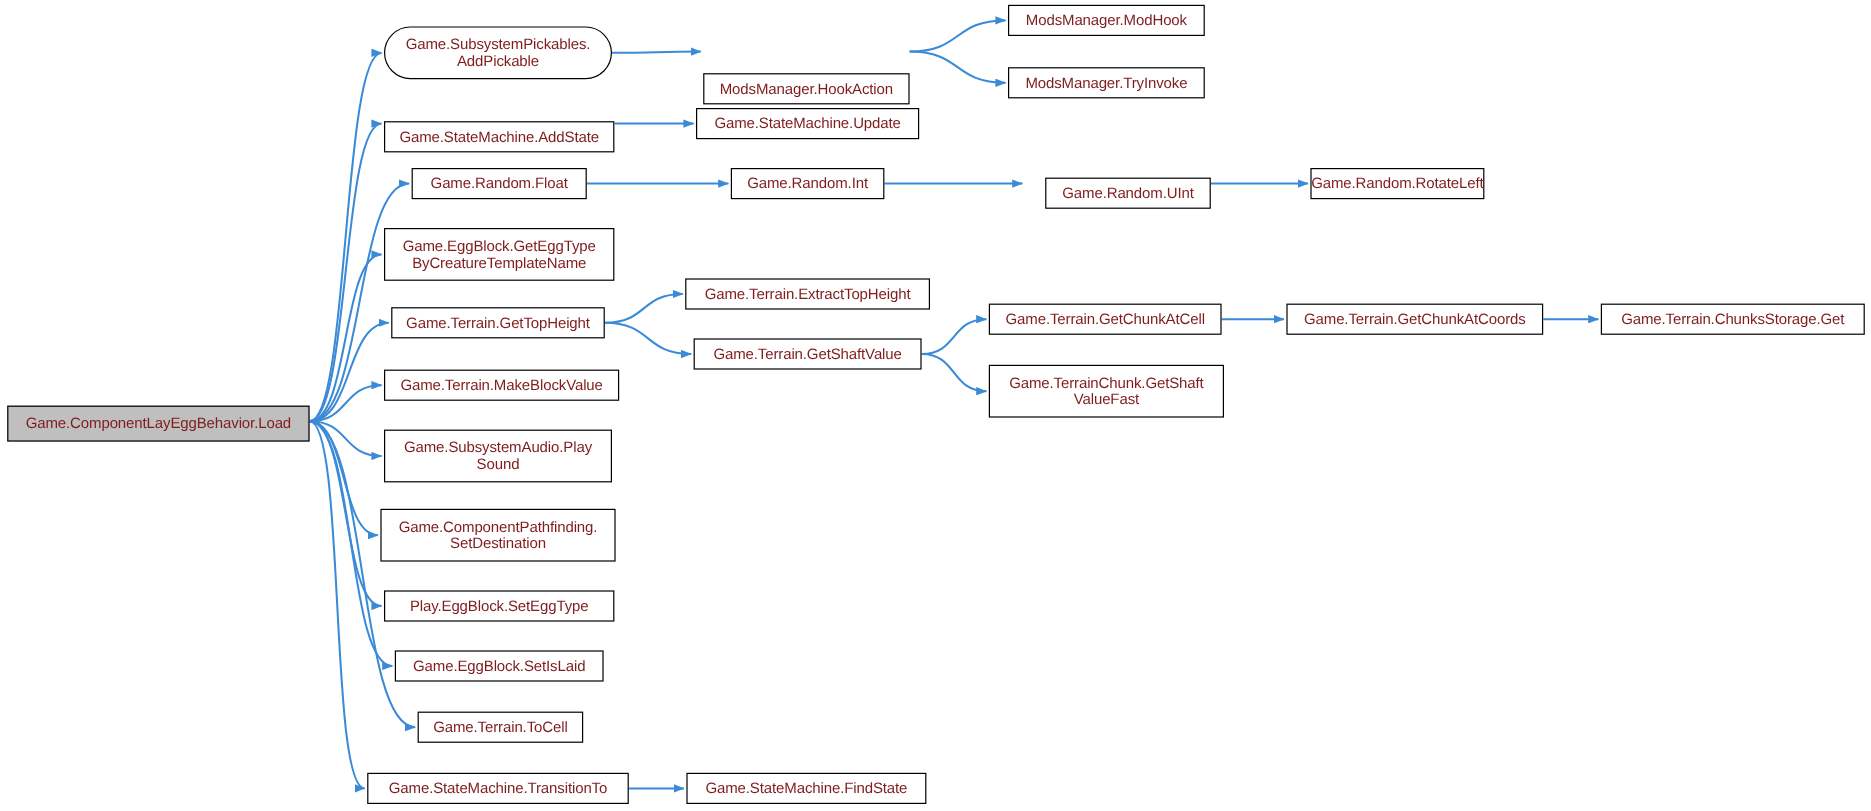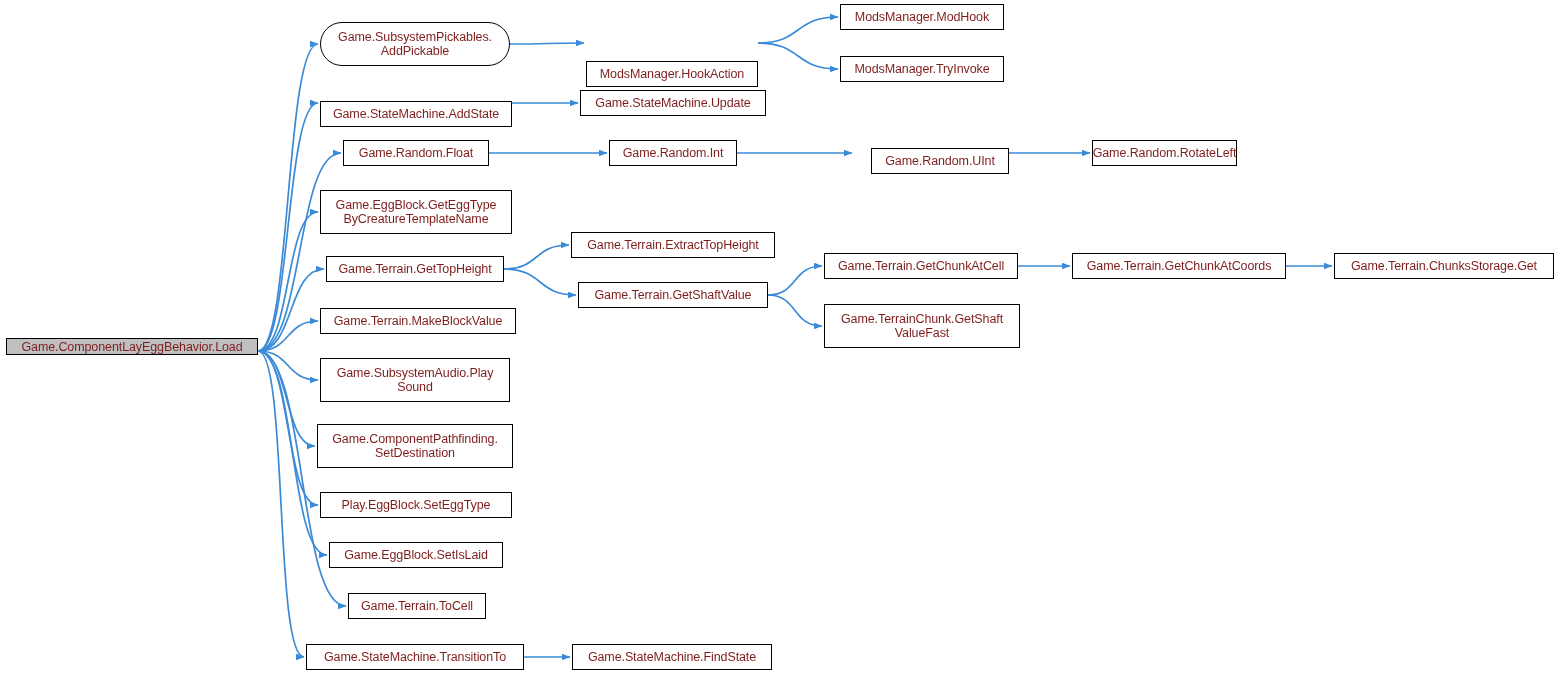--- a/index.html
+++ b/index.html
@@ -76,21 +76,21 @@
         <path d="M504,269 C539.75,269 533.25,245 569,245" marker-end="url(#arrow)"></path>
         <path d="M504,269 C543.6,269 536.4,295 576,295" marker-end="url(#arrow)"></path>
         <path d="M768,295 C798,295 792,266 822,266" marker-end="url(#arrow)"></path>
         <path d="M768,295 C798,295 792,326 822,326" marker-end="url(#arrow)"></path>
         <path d="M1018,266 C1048,266 1040,266 1070,266" marker-end="url(#arrow)"></path>
         <path d="M1286,266 C1316,266 1302,266 1332,266" marker-end="url(#arrow)"></path>
         <path d="M524,657 C554,657 540,657 570,657" marker-end="url(#arrow)"></path>
       </g>
   </svg>
   <div id="nodes">
-      <div class="node root" style="left: 6px; top: 338px; width: 252px; height: 17px;">Game.ComponentLayEggBehavior.Load</div>
+      <div class="node root" style="left: 6px; top: 338px; width: 252px; height: 30px;">Game.ComponentLayEggBehavior.Load</div>
       <div class="node" style="left: 320px; top: 22px; width: 190px; height: 44px; border-radius: 22px;">Game.SubsystemPickables.
 AddPickable</div>
       <div class="node" style="left: 586px; top: 42px; width: 172px; height: 26px; margin-top: 19px;">ModsManager.HookAction</div>
       <div class="node" style="left: 840px; top: 4px; width: 164px; height: 26px;">ModsManager.ModHook</div>
       <div class="node" style="left: 840px; top: 56px; width: 164px; height: 26px;">ModsManager.TryInvoke</div>
       <div class="node" style="left: 320px; top: 90px; width: 192px; height: 26px; margin-top: 11px;">Game.StateMachine.AddState</div>
       <div class="node" style="left: 580px; top: 90px; width: 186px; height: 26px;">Game.StateMachine.Update</div>
       <div class="node" style="left: 343px; top: 140px; width: 146px; height: 26px;">Game.Random.Float</div>
       <div class="node" style="left: 609px; top: 140px; width: 128px; height: 26px;">Game.Random.Int</div>
       <div class="node" style="left: 854px; top: 148px; width: 138px; height: 26px; margin-left: 17px;">Game.Random.UInt</div>

